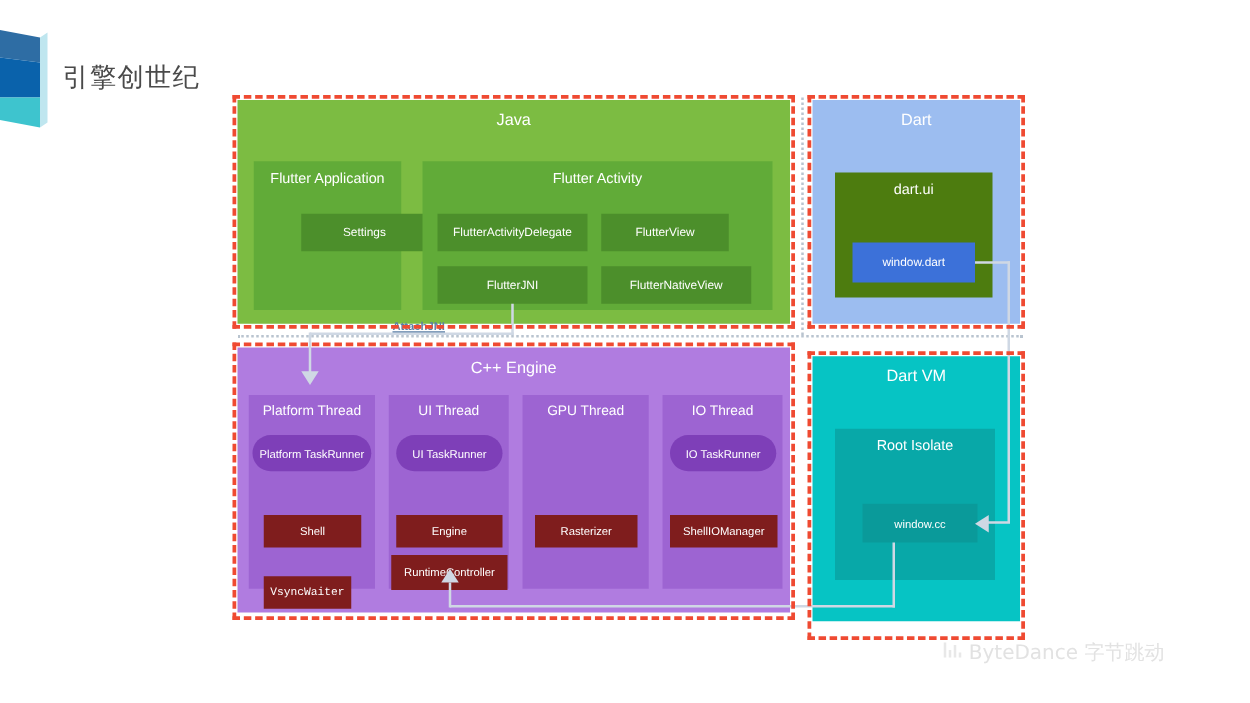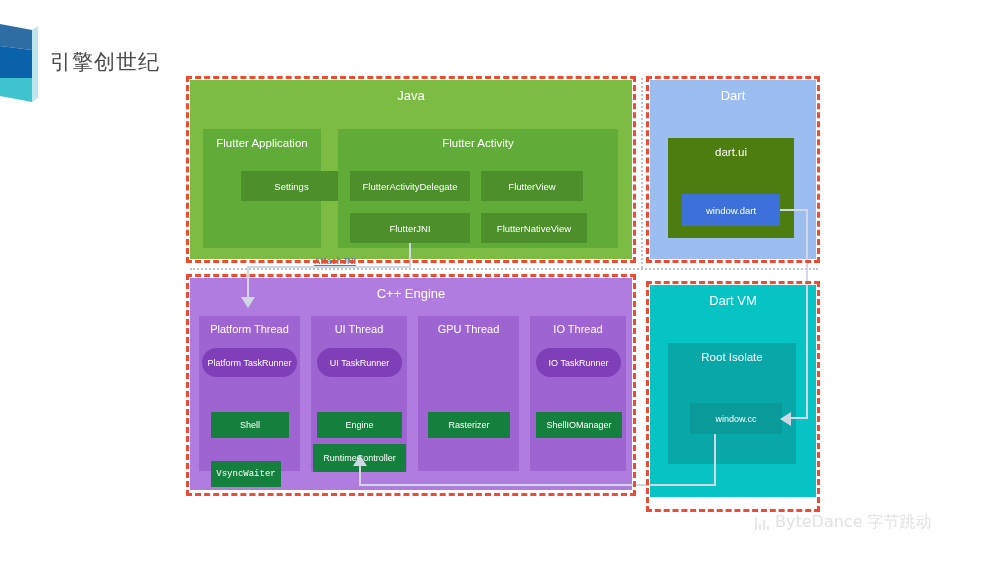--- a/index.html
+++ b/index.html
@@ -66,21 +66,21 @@
   .cell{
     position:absolute;box-sizing:border-box;
     background:#4c8f2b;color:#ffffff;font-size:9.5px;
     display:flex;align-items:center;justify-content:center;text-align:center;
   }
   .c-settings   {left:211px; top:171px; width:101px; height:30px;margin-left:30px;}
   .c-libflutter {left:211px; top:213px; width:101px; height:30px;}
   .c-fad        {left:350px; top:171px; width:120px; height:30px;}
   .c-fjni       {left:350px; top:213px; width:120px; height:30px;}
   .c-fview      {left:481px; top:171px; width:102px; height:30px;}
-  .c-fnview     {left:481px; top:213px; width:106px; height:30px;}
+  .c-fnview     {left:481px; top:213px; width:120px; height:30px;}
 
   
   .grp-dartui{left:668px; top:138px; width:126px; height:100px; background:#4d7c0f;padding-left:14px;}
   .c-windowdart{
     left:682px; top:194px; width:98px; height:32px;
     background:#3c71d9;color:#fff;font-size:9.5px;
     display:flex;align-items:center;justify-content:center;
     position:absolute;box-sizing:border-box;
   }
 
@@ -100,21 +100,21 @@
     background:#7e3fb8;border-radius:16px;color:#fff;font-size:9px;
     display:flex;align-items:center;justify-content:center;text-align:center;
   }
   .p-platform{left:202px; top:348px; width:95px; height:29px;}
   .p-ui      {left:317px; top:348px; width:85px; height:29px;}
   .p-gpu     {left:424px; top:348px; width:90px; height:29px;}
   .p-io      {left:536px; top:348px; width:85px; height:29px;}
 
   .rect{
     position:absolute;box-sizing:border-box;
-    background:#15803d;color:#fff;font-size:9px;
+    background:#7f1d1d;color:#fff;font-size:9px;
     display:flex;align-items:center;justify-content:center;text-align:center;
   }
   .r-shell    {left:211px; top:412px; width:78px; height:26px;}
   .r-vsync    {left:211px; top:461px; width:70px; height:26px;font-family:Liberation Mono, monospace;}
   .r-engine   {left:317px; top:412px; width:85px; height:26px;}
   .r-runtime  {left:313px; top:444px; width:93px; height:28px;}
   .r-raster   {left:428px; top:412px; width:82px; height:26px;}
   .r-shellio  {left:536px; top:412px; width:86px; height:26px;}
 
   
@@ -163,21 +163,21 @@
 
   
   .b1{left:714px; top:434px; height:52px;}
   .b2{left:360px; top:484px; width:356px;}
   .b3{left:359px; top:466px; height:20px;}
   .b-arrow{left:353px; top:455px;}
 
   
   .watermark{
     position:absolute;left:755px;top:512px;
-    display:flex;align-items:center;gap:6px;
+    display:flex;gap:6px;
     color:#e2e2e2;font-size:16px;white-space:nowrap;
     font-family:"DejaVu Sans","Liberation Sans",sans-serif;
   }
   .wm-bars{display:flex;align-items:flex-end;gap:2px;height:14px;}
   .wm-bars i{display:block;width:2px;background:#e8e8e8;}
 </style>
 </head>
 <body>
 
 <div id="slide">

